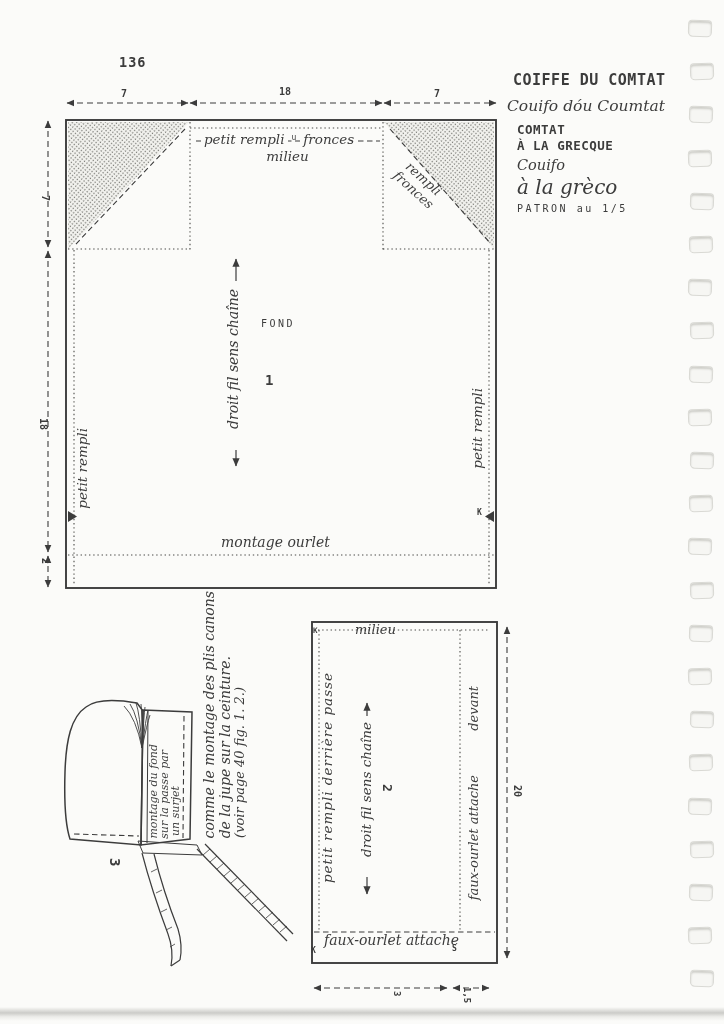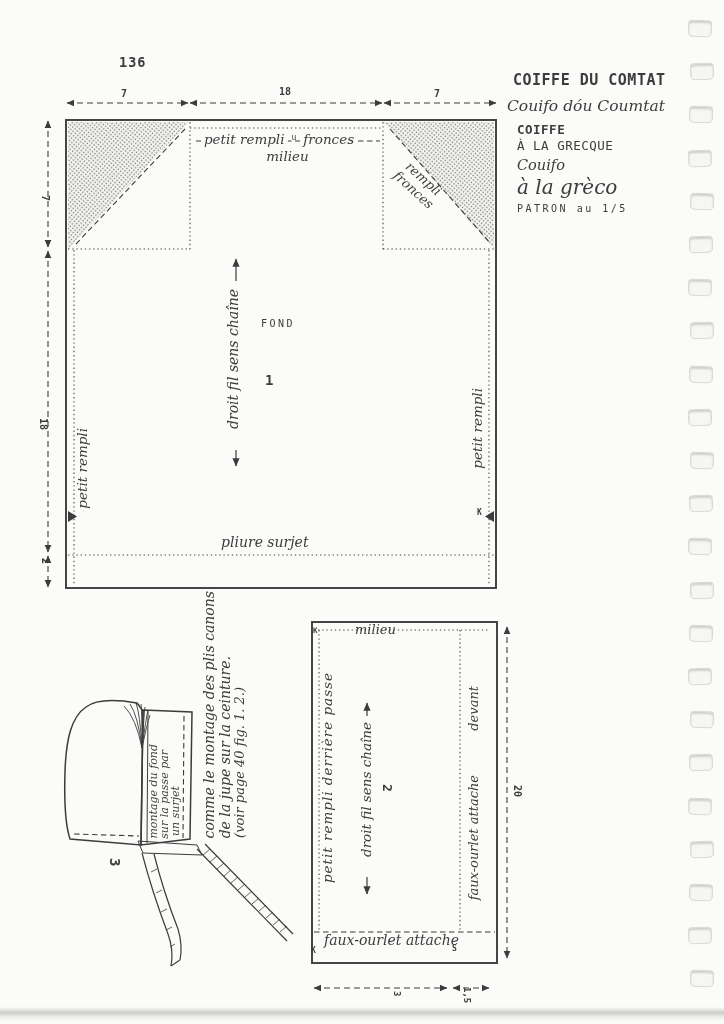--- a/index.html
+++ b/index.html
@@ -150,22 +150,22 @@
             <line x1="280" y1="932" x2="287" y2="926"></line>
         </g>
       </g>
     </g>
   </svg>
 
   <div class="lbl mono" style="left:71px;top:55px;font-size:13.5px;font-weight:700;letter-spacing:1px;margin-left:48px;">136</div>
 
   <div class="lbl mono" style="left:513px;top:73px;font-size:15px;font-weight:700;letter-spacing:0.5px;">COIFFE DU COMTAT</div>
   <div class="lbl cur" style="left:507px;top:98px;font-size:15.5px;">Couifo dóu Coumtat</div>
-  <div class="lbl mono" style="left:517px;top:123px;font-size:12.5px;font-weight:700;letter-spacing:0.5px;">COIFFE</div>
-  <div class="lbl mono" style="left:517px;top:139px;font-size:12.5px;font-weight:400;letter-spacing:0.5px;">À LA GRECQUE</div>
+  <div class="lbl mono" style="left:517px;top:123px;font-size:12.5px;font-weight:700;letter-spacing:0.5px;">COMTAT</div>
+  <div class="lbl mono" style="left:517px;top:139px;font-size:12.5px;font-weight:700;letter-spacing:0.5px;">À LA GRECQUE</div>
   <div class="lbl cur" style="left:517px;top:158px;font-size:14.5px;">Couifo</div>
   <div class="lbl cur" style="left:517px;top:177px;font-size:20px;">à la grèco</div>
   <div class="lbl mono" style="left:517px;top:204px;font-size:10px;letter-spacing:2.5px;">PATRON au 1/5</div>
 
   <div class="lbl mono" style="left:121px;top:89px;font-size:10px;font-weight:700;">7</div>
   <div class="lbl mono" style="left:279px;top:87px;font-size:10px;font-weight:700;">18</div>
   <div class="lbl mono" style="left:434px;top:89px;font-size:10px;font-weight:700;">7</div>
   <div class="lbl mono vdn" style="left:39px;top:195px;font-size:10px;font-weight:700;">7</div>
   <div class="lbl mono vdn" style="left:37px;top:418px;font-size:10px;font-weight:700;">18</div>
   <div class="lbl mono vdn" style="left:39px;top:558px;font-size:10px;font-weight:700;">2</div>
@@ -177,21 +177,21 @@
   <div class="lbl cur ctr" style="left:388px;top:170px;width:60px;font-size:13px;transform:rotate(42deg);line-height:1.15;">
     <div>rempli</div>
     <div>fronces</div>
   </div>
   <div class="lbl cur vup" style="left:226px;top:289px;font-size:14px;">droit fil sens chaîne</div>
   <div class="lbl mono" style="left:261px;top:319px;font-size:10px;letter-spacing:2.5px;text-align:right;">FOND</div>
   <div class="lbl mono" style="left:265px;top:373px;font-size:14px;font-weight:700;">1</div>
   <div class="lbl cur vup" style="left:75px;top:428px;font-size:13.5px;">petit rempli</div>
   <div class="lbl cur vup" style="left:470px;top:388px;font-size:13.5px;">petit rempli</div>
   <div class="lbl mono" style="left:477px;top:509px;font-size:8px;font-weight:700;">K</div>
-  <div class="lbl cur" style="left:221px;top:535px;font-size:14px;">pliure surjet</div>
+  <div class="lbl cur" style="left:221px;top:535px;font-size:14px;">montage ourlet</div>
 
   <div class="lbl cur" style="left:355px;top:623px;font-size:13px;">milieu</div>
   <div class="lbl mono" style="left:313px;top:627px;font-size:7.5px;font-weight:700;">K</div>
   <div class="lbl cur vup" style="left:320px;top:672px;font-size:13.5px;letter-spacing:1px;">petit rempli derrière passe</div>
   <div class="lbl cur vup" style="left:359px;top:722px;font-size:13.5px;">droit fil sens chaîne</div>
   <div class="lbl mono vdn" style="left:380px;top:784px;font-size:13px;font-weight:700;">2</div>
   <div class="lbl cur vup" style="left:467px;top:686px;font-size:13px;">devant</div>
   <div class="lbl cur vup" style="left:467px;top:775px;font-size:13px;">faux-ourlet attache</div>
   <div class="lbl cur" style="left:324px;top:933px;font-size:14px;">faux-ourlet attache</div>
   <div class="lbl mono" style="left:311px;top:947px;font-size:8px;font-weight:700;">K</div>

